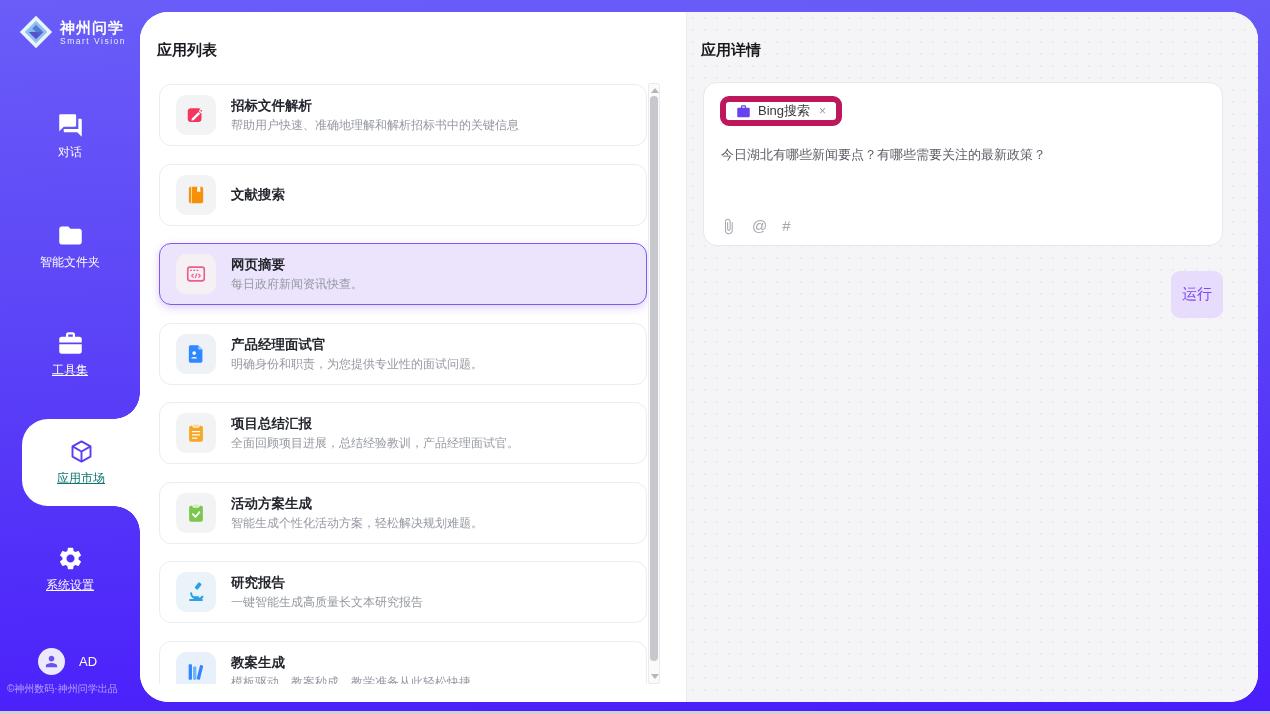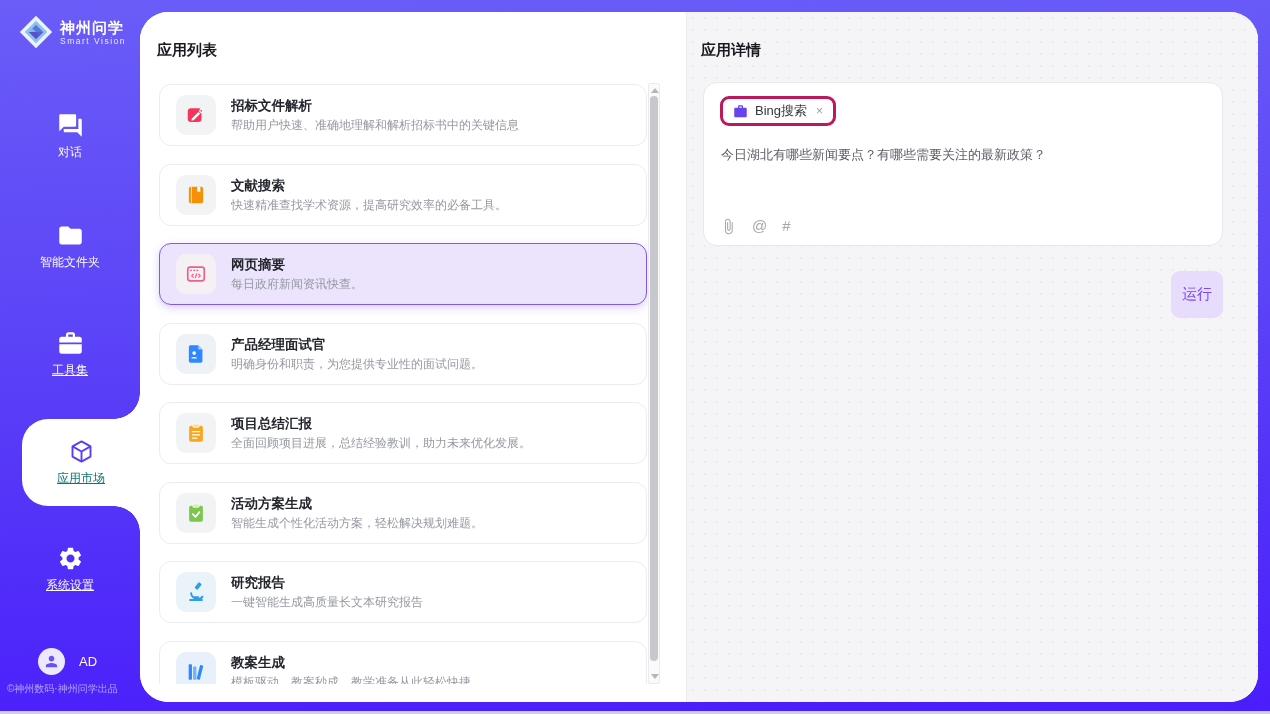--- a/index.html
+++ b/index.html
@@ -72,21 +72,21 @@
 
   .detail-pane { position:absolute; left:547px; top:0; width:571px; height:690px;
                  background:#f5f5f7;
                  background-image:radial-gradient(#ebebf1 1px, rgba(0,0,0,0) 1px);
                  background-size:12px 12px; }
   .detail-pane .pane-title { position:absolute; left:14px; top:29px; }
 
   .detail-card { position:absolute; left:16px; top:70px; width:520px; height:164px;
                  background:#fff; border:1px solid #e7e7ec; border-radius:14px; }
   .tool-tag { position:absolute; left:16px; top:13px; height:30px; display:inline-flex;
-              align-items:center; gap:7px; padding:6px 10px; border:3px solid #be185d;
+              align-items:center; gap:7px; padding:6px 10px; border:6px solid #be185d;
               border-radius:9px; background:#fff; cursor:pointer; }
   .tag-icon svg { width:15px; height:15px; display:block; }
   .tag-label { font-size:13px; color:#35363c; }
   .tag-close { font-size:12px; color:#9a9ca3; margin-left:2px; cursor:pointer; }
   .query { position:absolute; left:17px; top:62px; right:16px; font-size:13px; color:#5c5d66; line-height:19px; }
   .attach-row { position:absolute; left:16px; top:134px; display:flex; align-items:center; gap:15px; }
   .attach-row .att { color:#a5a8af; font-size:15px; line-height:18px; cursor:pointer; }
   .attach-row .att svg { width:17px; height:17px; display:block; }
   .attach-row .att.hash { letter-spacing:-1px; }
 
@@ -194,21 +194,20 @@
           <div class="card" style="top: 80.5px;">
             <span class="card-icon" style="background: rgb(242, 243, 245);">
               <svg viewBox="0 0 24 24">
                 <path d="M6 3h12a1.8 1.8 0 0 1 1.8 1.8v14.4A1.8 1.8 0 0 1 18 21H6a1.8 1.8 0 0 1-1.8-1.8V4.8A1.8 1.8 0 0 1 6 3z" fill="#f79009"></path>
                 <path d="M7 3v18" stroke="#fff" stroke-width="1.1" opacity="0.7"></path>
                 <path d="M13.4 3h3.3v6.3l-1.65-1.35L13.4 9.3z" fill="#fff"></path>
               </svg>
             </span>
             <div class="card-text">
               <div class="card-name">文献搜索</div>
-              <div class="card-desc">快速精准查找学术资源，提高研究效率的必备工具。</div>
             </div>
           </div>
           <div class="card selected" style="top: 160px;">
             <span class="card-icon" style="background: rgb(244, 240, 243);">
               <svg viewBox="0 0 24 24" fill="none" stroke="#ef5d8f">
                 <rect x="3" y="4.5" width="18" height="15" rx="2.5" stroke-width="1.8"></rect>
                 <path d="M5.5 8h2M9 8h2M12.5 8h2" stroke-width="1.4"></path>
                 <path d="M9.3 12l-2 2 2 2M14.7 12l2 2-2 2M13 11.5l-2 5" stroke-width="1.3"></path>
               </svg>
             </span>
@@ -234,21 +233,21 @@
           <div class="card" style="top: 319px;">
             <span class="card-icon" style="background: rgb(242, 243, 245);">
               <svg viewBox="0 0 24 24">
                 <rect x="4.5" y="4" width="15" height="17.5" rx="2" fill="#f5a623"></rect>
                 <rect x="8.5" y="2.2" width="7" height="3.6" rx="1.2" fill="#fbd9a0" stroke="#fff" stroke-width="0.8"></rect>
                 <path d="M8 10.5h8M8 14h8M8 17.5h5" stroke="#fff" stroke-width="1.4" stroke-linecap="round"></path>
               </svg>
             </span>
             <div class="card-text">
               <div class="card-name">项目总结汇报</div>
-              <div class="card-desc">全面回顾项目进展，总结经验教训，助力未来优化发展。</div>
+              <div class="card-desc">全面回顾项目进展，总结经验教训，产品经理面试官。</div>
             </div>
           </div>
           <div class="card" style="top: 398.5px;">
             <span class="card-icon" style="background: rgb(242, 243, 245);">
               <svg viewBox="0 0 24 24">
                 <rect x="4.5" y="4" width="15" height="17.5" rx="2" fill="#7bc74d"></rect>
                 <rect x="8.5" y="2.2" width="7" height="3.6" rx="1.2" fill="#d2ecb6" stroke="#fff" stroke-width="0.8"></rect>
                 <path d="M8.5 13.3l2.9 2.9 4.4-5.2" stroke="#fff" stroke-width="1.9" fill="none" stroke-linecap="round" stroke-linejoin="round"></path>
               </svg>
             </span>

